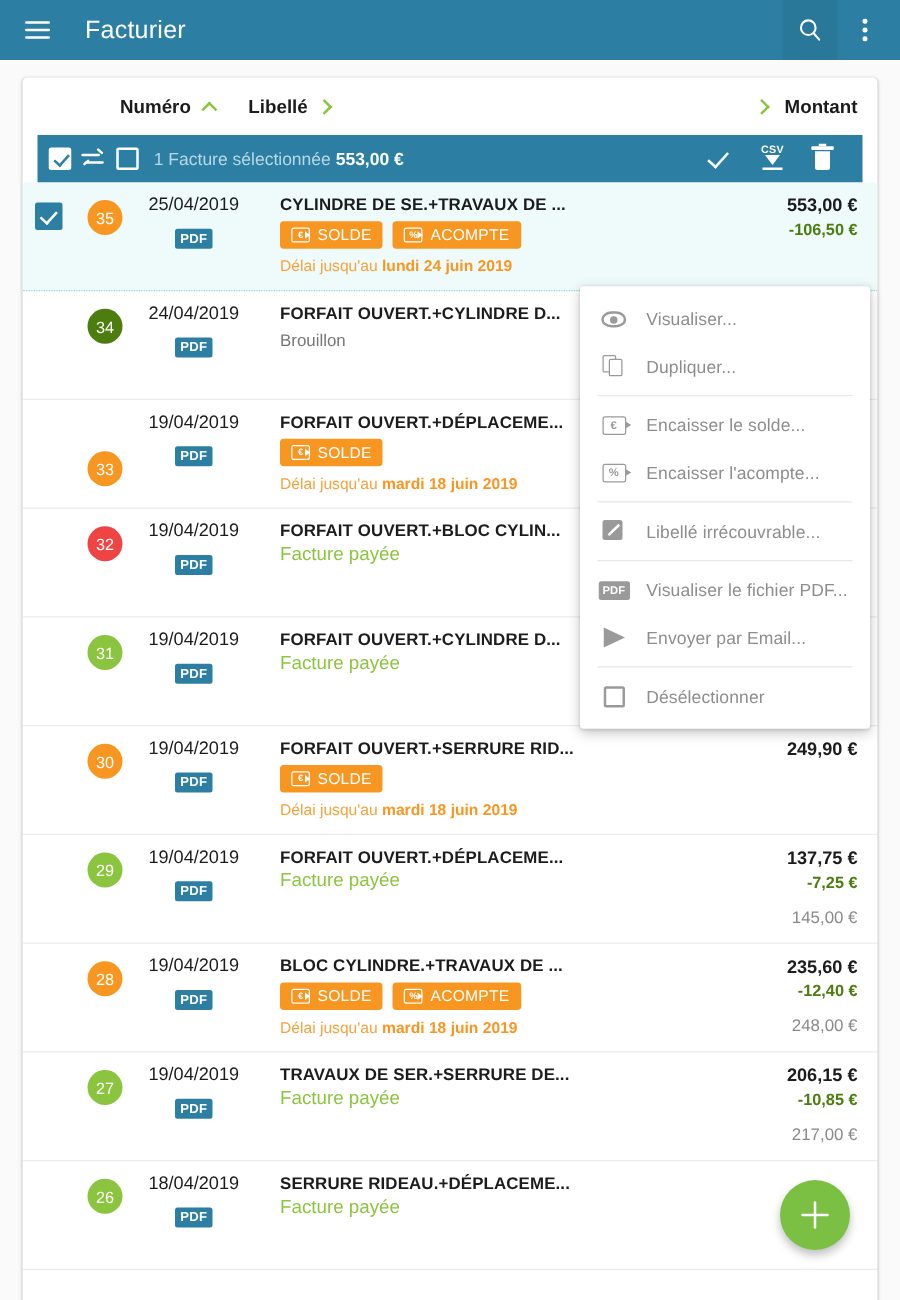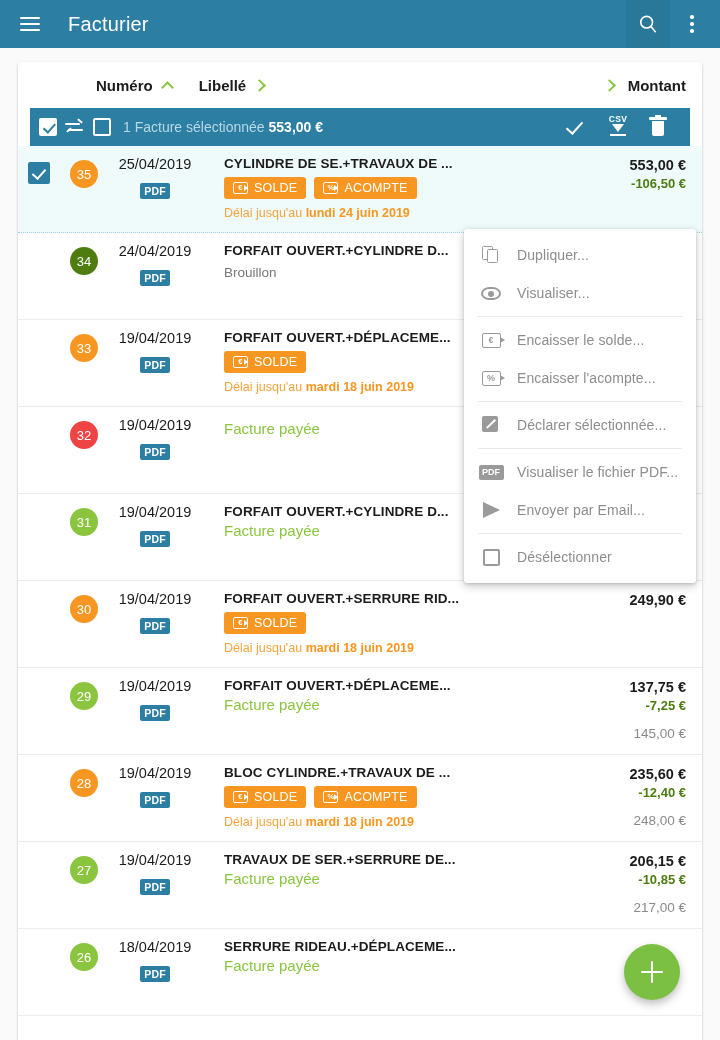--- a/index.html
+++ b/index.html
@@ -312,21 +312,21 @@
           </div>
           <div class="col-main">
             <div class="label">FORFAIT OUVERT.+CYLINDRE D...</div>
             <div class="status-draft">Brouillon</div>
           </div>
           <div class="col-amt"></div>
         </div>
         <div class="row">
           <div class="col-chk"></div>
           <div class="col-num">
-            <div class="badge" style="background: rgb(247, 151, 34);">33</div>
+            <div class="badge" style="background: rgb(247, 151, 34); margin-top: 27px;">33</div>
           </div>
           <div class="col-date">
             <div class="date">19/04/2019</div>
             <div><span class="pdf">PDF</span></div>
           </div>
           <div class="col-main">
             <div class="label">FORFAIT OUVERT.+DÉPLACEME...</div>
             <div class="chips">
               <span class="chip">
                 <span class="chip-ic">€<span class="ar"></span></span>
@@ -340,20 +340,21 @@
         <div class="row">
           <div class="col-chk"></div>
           <div class="col-num">
             <div class="badge" style="background: #ef4444;">32</div>
           </div>
           <div class="col-date">
             <div class="date">19/04/2019</div>
             <div><span class="pdf">PDF</span></div>
           </div>
           <div class="col-main">
+            <div class="label">FORFAIT OUVERT.+BLOC CYLIN...</div>
             <div class="status-paid">Facture payée</div>
           </div>
           <div class="col-amt"></div>
         </div>
         <div class="row">
           <div class="col-chk"></div>
           <div class="col-num">
             <div class="badge" style="background: rgb(139, 197, 63);">31</div>
           </div>
           <div class="col-date">
@@ -470,33 +471,33 @@
             <div class="status-paid">Facture payée</div>
           </div>
           <div class="col-amt"></div>
         </div>
       </div>
   </div>
 
   <div class="ctxmenu" id="ctxmenu">
       <div class="mi">
         <span class="mi-ic">
+          <span class="ic-eye"></span>
+        </span>
+        <span class="mi-lb">Visualiser...</span>
+      </div>
+      <div class="mi">
+        <span class="mi-ic">
           <span class="ic-copy">
             <i></i>
             <i></i>
           </span>
         </span>
         <span class="mi-lb">Dupliquer...</span>
       </div>
-      <div class="mi">
-        <span class="mi-ic">
-          <span class="ic-eye"></span>
-        </span>
-        <span class="mi-lb">Visualiser...</span>
-      </div>
       <div class="mi-sep"></div>
       <div class="mi">
         <span class="mi-ic">
           <span class="ic-box">€<span class="ar"></span></span>
         </span>
         <span class="mi-lb">Encaisser le solde...</span>
       </div>
       <div class="mi">
         <span class="mi-ic">
           <span class="ic-box">%<span class="ar"></span></span>
@@ -504,21 +505,21 @@
         <span class="mi-lb">Encaisser l'acompte...</span>
       </div>
       <div class="mi-sep"></div>
       <div class="mi">
         <span class="mi-ic">
           <span class="ic-pen">
             <span class="sq"></span>
             <span class="ln"></span>
           </span>
         </span>
-        <span class="mi-lb">Déclarer sélectionnée...</span>
+        <span class="mi-lb">Libellé irrécouvrable...</span>
       </div>
       <div class="mi-sep"></div>
       <div class="mi">
         <span class="mi-ic">
           <span class="ic-pdf">PDF</span>
         </span>
         <span class="mi-lb">Visualiser le fichier PDF...</span>
       </div>
       <div class="mi">
         <span class="mi-ic">

